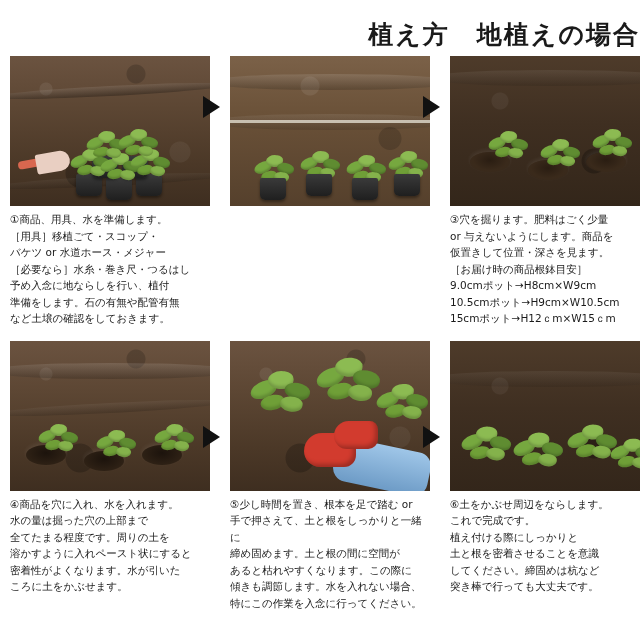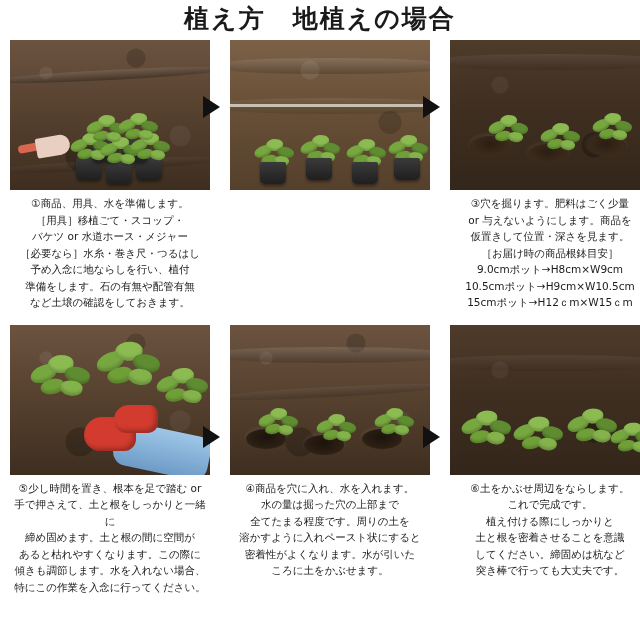--- a/index.html
+++ b/index.html
@@ -14,25 +14,25 @@
     color: #231f20;
     overflow: hidden;
   }
   .page {
     position: relative;
     width: 640px;
     height: 640px;
     box-sizing: border-box;
   }
   .title {
-    text-align: center;
+    text-align: right;
     font-size: 25px;
     font-weight: 700;
     letter-spacing: 2px;
-    padding-top: 2px;
+    padding-top: 18px;
     padding-bottom: 5px;
     color: #1a1a1a;
     font-family: "DejaVu Sans", sans-serif;
   }
   .grid {
     display: grid;
     grid-template-columns: 200px 200px 200px;
     grid-template-rows: auto auto;
     column-gap: 20px;
     padding: 0 10px;
@@ -53,21 +53,20 @@
     left: 0; right: 0; top: 0;
     height: 0;
   }
   .caption {
     font-size: 10.5px;
     line-height: 16.5px;
     padding-top: 5px;
     white-space: pre-line;
     font-family: "DejaVu Sans", sans-serif;
     color: #1a1a1a;
-    text-align: center;
   }
   .arrow {
     position: absolute;
     z-index: 5;
     width: 0;
     height: 0;
     border-top: 11px solid transparent;
     border-bottom: 11px solid transparent;
     border-left: 17px solid #111111;
   }
@@ -339,20 +338,58 @@
 仮置きして位置・深さを見ます。
 ［お届け時の商品根鉢目安］
 9.0cmポット→H8cm×W9cm
 10.5cmポット→H9cm×W10.5cm
 15cmポット→H12ｃm×W15ｃm</div>
     </div>
 
     <div class="cell" style="margin-top:14px;">
       <div class="photo">
         <div class="soil"></div>
+        <div class="ridge" style="top:22px;"></div>
+        <div class="furrow" style="top:62px; opacity:.55;"></div>
+        <div class="hole" style="left:16px; top:104px; background:radial-gradient(ellipse at 50% 40%,#1c130c 0%,#2e2115 70%,rgba(0,0,0,0) 100%);"></div>
+        <div class="hole" style="left:74px; top:110px; background:radial-gradient(ellipse at 50% 40%,#1c130c 0%,#2e2115 70%,rgba(0,0,0,0) 100%);"></div>
+        <div class="hole" style="left:132px; top:104px; background:radial-gradient(ellipse at 50% 40%,#1c130c 0%,#2e2115 70%,rgba(0,0,0,0) 100%);"></div>
+        <div class="plant" style="left:26px; top:80px;">
+            <i></i>
+            <i></i>
+            <i></i>
+            <i></i>
+            <i></i>
+          </div>
+        <div class="plant" style="left:84px; top:86px;">
+            <i></i>
+            <i></i>
+            <i></i>
+            <i></i>
+            <i></i>
+          </div>
+        <div class="plant" style="left:142px; top:80px;">
+            <i></i>
+            <i></i>
+            <i></i>
+            <i></i>
+            <i></i>
+          </div>
+      </div>
+      <div class="caption">④商品を穴に入れ、水を入れます。
+水の量は掘った穴の上部まで
+全てたまる程度です。周りの土を
+溶かすように入れペースト状にすると
+密着性がよくなります。水が引いた
+ころに土をかぶせます。</div>
+    </div>
+
+    <div class="cell" style="margin-top:14px;">
+      <div class="photo">
+        <div class="soil"></div>
         <div class="plant" style="left:28px; top:34px; transform:scale(1.5);">
             <i></i>
             <i></i>
             <i></i>
             <i></i>
             <i></i>
           </div>
         <div class="plant" style="left:96px; top:22px; transform:scale(1.6);">
             <i></i>
             <i></i>
@@ -374,58 +411,20 @@
       <div class="caption">⑤少し時間を置き、根本を足で踏む or
 手で押さえて、土と根をしっかりと一緒に
 締め固めます。土と根の間に空間が
 あると枯れやすくなります。この際に
 傾きも調節します。水を入れない場合、
 特にこの作業を入念に行ってください。</div>
     </div>
 
     <div class="cell" style="margin-top:14px;">
       <div class="photo">
-        <div class="soil"></div>
-        <div class="ridge" style="top:22px;"></div>
-        <div class="furrow" style="top:62px; opacity:.55;"></div>
-        <div class="hole" style="left:16px; top:104px; background:radial-gradient(ellipse at 50% 40%,#1c130c 0%,#2e2115 70%,rgba(0,0,0,0) 100%);"></div>
-        <div class="hole" style="left:74px; top:110px; background:radial-gradient(ellipse at 50% 40%,#1c130c 0%,#2e2115 70%,rgba(0,0,0,0) 100%);"></div>
-        <div class="hole" style="left:132px; top:104px; background:radial-gradient(ellipse at 50% 40%,#1c130c 0%,#2e2115 70%,rgba(0,0,0,0) 100%);"></div>
-        <div class="plant" style="left:26px; top:80px;">
-            <i></i>
-            <i></i>
-            <i></i>
-            <i></i>
-            <i></i>
-          </div>
-        <div class="plant" style="left:84px; top:86px;">
-            <i></i>
-            <i></i>
-            <i></i>
-            <i></i>
-            <i></i>
-          </div>
-        <div class="plant" style="left:142px; top:80px;">
-            <i></i>
-            <i></i>
-            <i></i>
-            <i></i>
-            <i></i>
-          </div>
-      </div>
-      <div class="caption">④商品を穴に入れ、水を入れます。
-水の量は掘った穴の上部まで
-全てたまる程度です。周りの土を
-溶かすように入れペースト状にすると
-密着性がよくなります。水が引いた
-ころに土をかぶせます。</div>
-    </div>
-
-    <div class="cell" style="margin-top:14px;">
-      <div class="photo">
         <div class="soil dark"></div>
         <div class="sky"></div>
         <div class="ridge" style="top:30px; opacity:.5;"></div>
         <div class="plant" style="left:14px; top:86px; transform:scale(1.25);">
             <i></i>
             <i></i>
             <i></i>
             <i></i>
             <i></i>
           </div>

